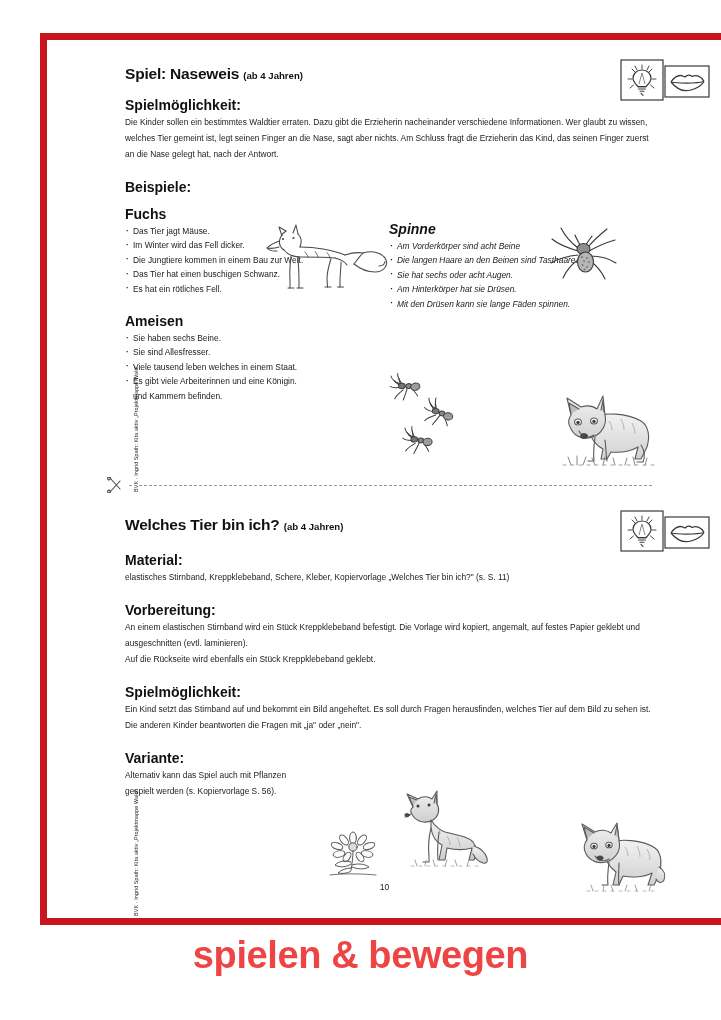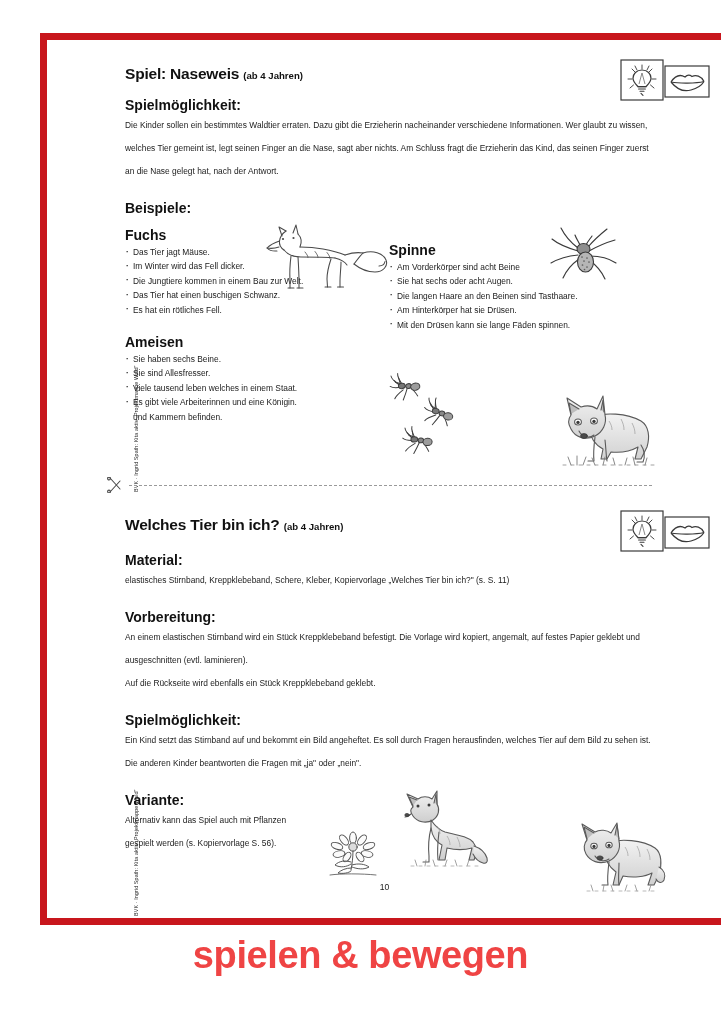--- a/index.html
+++ b/index.html
@@ -72,21 +72,21 @@
   }
 
   .sub-label {
     font-size: 14px;
     font-weight: bold;
     margin: 0 0 1px 0;
     color: #111;
   }
   .body-text {
     font-size: 8.4px;
-    line-height: 23px;
+    line-height: 16px;
     margin: 0;
     color: #1b1b1b;
   }
 
   .bullets {
     list-style: none;
     margin: 0;
     padding: 0;
     font-size: 8.4px;
     line-height: 14.4px;
@@ -125,20 +125,21 @@
     position: absolute;
     left: 0;
     top: 0;
     width: 240px;
   }
   .col-right {
     position: absolute;
     left: 264px;
     top: 15px;
     width: 264px;
+    font-style: italic;
   }
 
   
   .cutline-wrap {
     position: absolute;
     left: 60px;
     top: 437px;
     width: 545px;
     height: 14px;
   }
@@ -279,22 +280,22 @@
               <li>Es gibt viele Arbeiterinnen und eine Königin.</li>
               <li class="cont">und Kammern befinden.</li>
             </ul>
           </div>
         </div>
 
         <div class="col-right">
           <div class="sub-label" style="margin-bottom:2px;">Spinne</div>
           <ul class="bullets">
             <li>Am Vorderkörper sind acht Beine</li>
+            <li>Die langen Haare an den Beinen sind Tasthaare.</li>
             <li>Sie hat sechs oder acht Augen.</li>
-            <li>Die langen Haare an den Beinen sind Tasthaare.</li>
             <li>Am Hinterkörper hat sie Drüsen.</li>
             <li>Mit den Drüsen kann sie lange Fäden spinnen.</li>
           </ul>
         </div>
       </div>
     </div>
 
     <div class="illus fox-adult">
       <svg viewBox="0 0 135 72" xmlns="http://www.w3.org/2000/svg">
         <g fill="none" stroke="#4a4a4a" stroke-width="1.05" stroke-linejoin="round" stroke-linecap="round">

